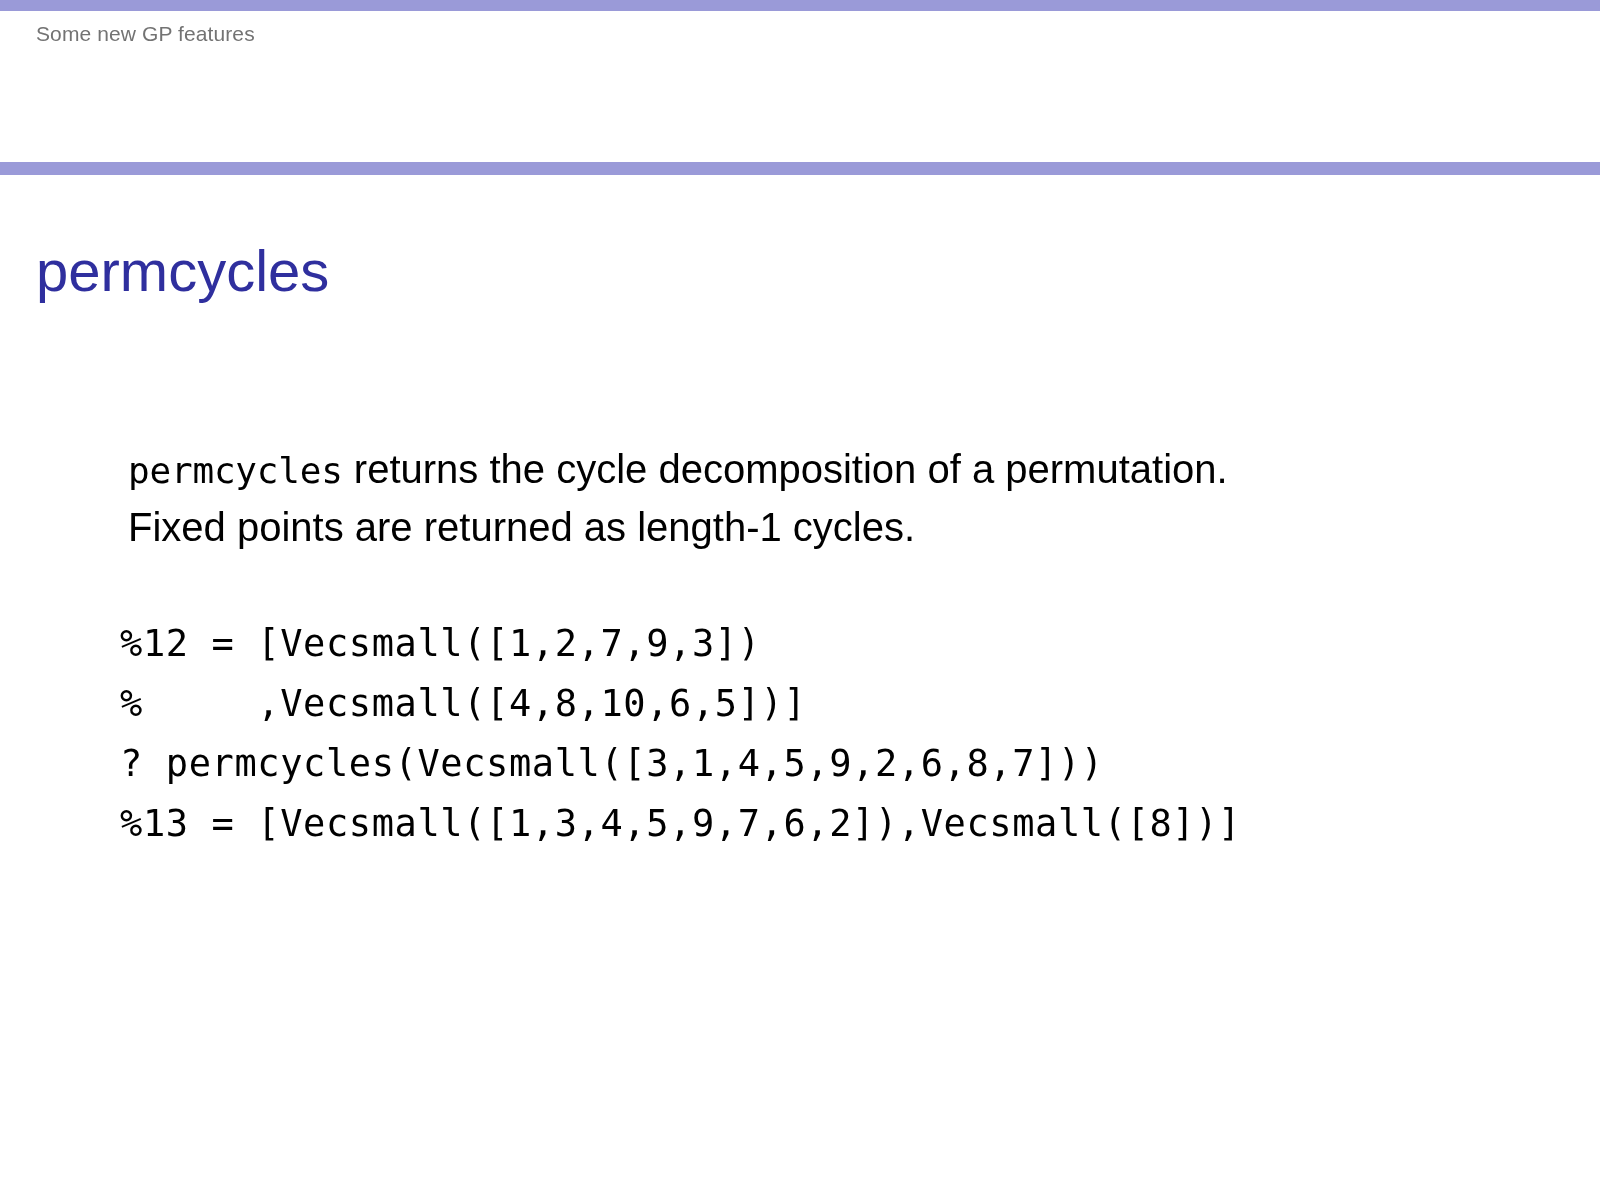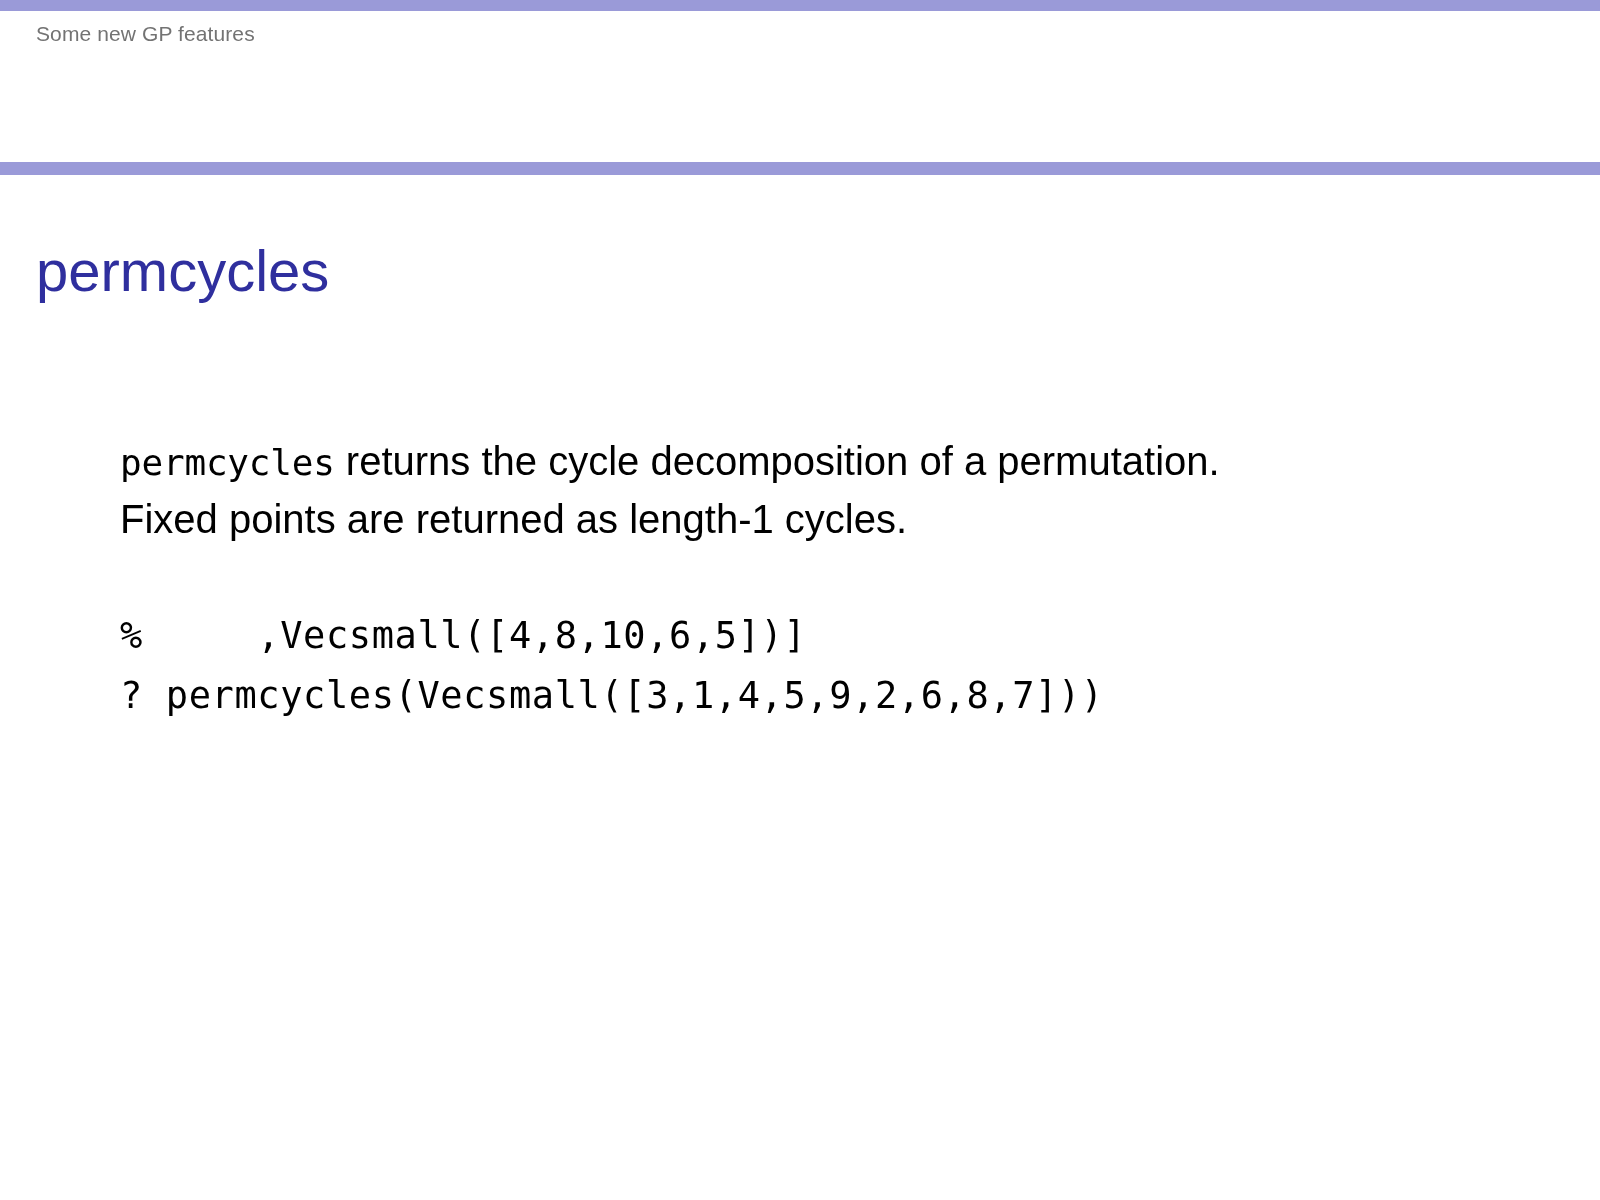--- a/index.html
+++ b/index.html
@@ -65,21 +65,21 @@
     top: 432px;
     left: 120px;
     width: 1430px;
   }
 
   .paragraph {
     font-size: 40px;
     line-height: 1.46;
     color: #000000;
     width: 1200px;
-    margin: 0;
+    margin: 8px;
   }
 
   .tt {
     font-family: "DejaVu Sans Mono", "Liberation Mono", monospace;
     font-size: 36px;
     letter-spacing: -0.2px;
   }
 
   .verbatim {
     margin: 0;
@@ -105,15 +105,15 @@
 <div class="headline">Some new GP features</div>
 
 <div class="header-rule"></div>
 
 <h1 class="frame-title">permcycles</h1>
 
 <div class="content">
 
   <p class="paragraph"><span class="tt">permcycles</span><span> returns the cycle decomposition of a permutation. Fixed points are returned as length-1 cycles.</span></p>
 
-  <pre class="verbatim"><span class="code-line">%     ,Vecsmall([4,8,10,6,5])]</span><span class="code-line">? permcycles(Vecsmall([3,1,4,5,9,2,6,8,7]))</span></pre>
+  <pre class="verbatim"><span class="code-line">%12 = [Vecsmall([1,2,7,9,3])</span><span class="code-line">%     ,Vecsmall([4,8,10,6,5])]</span><span class="code-line">? permcycles(Vecsmall([3,1,4,5,9,2,6,8,7]))</span><span class="code-line">%13 = [Vecsmall([1,3,4,5,9,7,6,2]),Vecsmall([8])]</span></pre>
 
 </div>
 
 </body></html>

